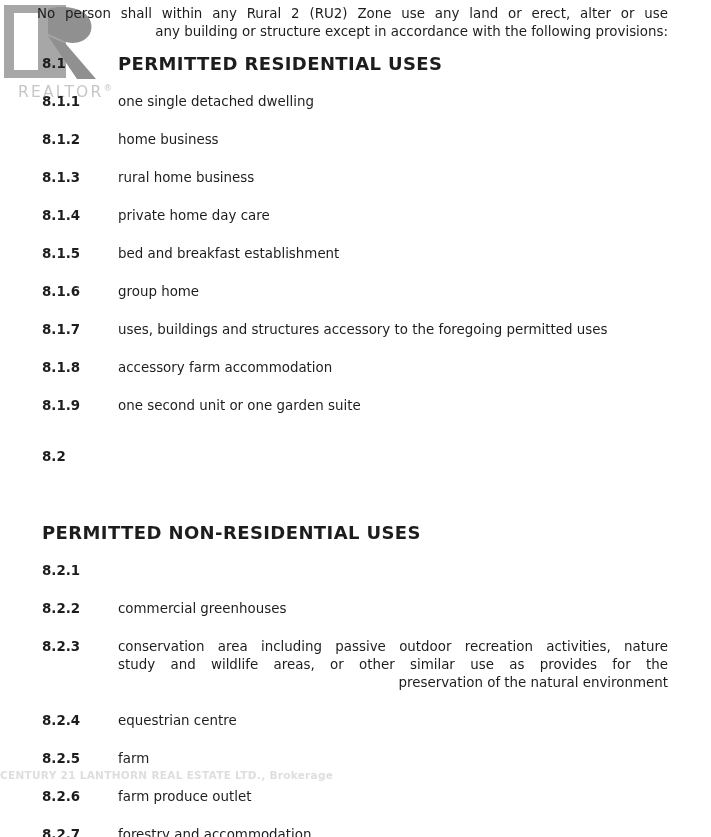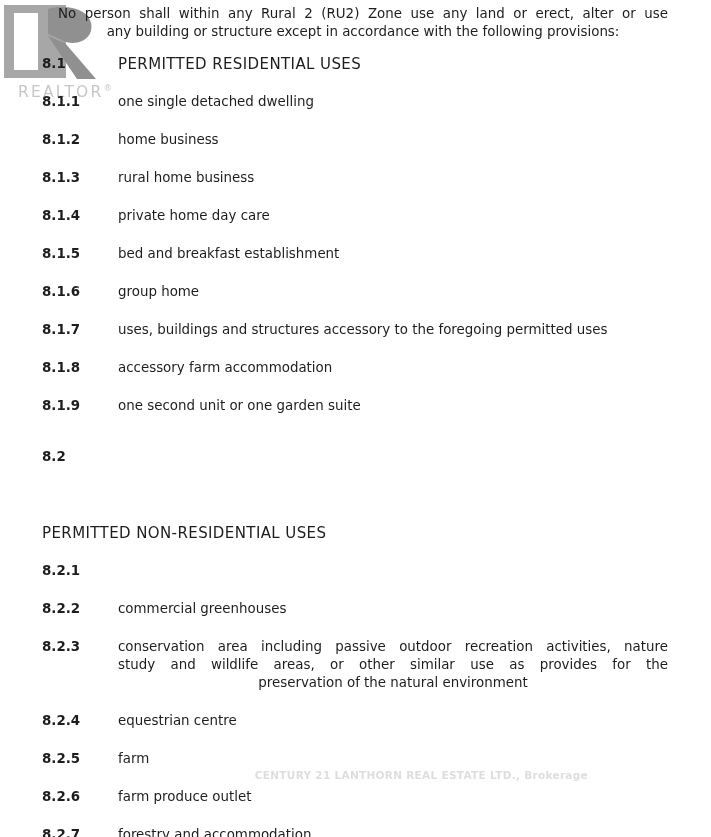--- a/index.html
+++ b/index.html
@@ -15,38 +15,38 @@
   
   .wm-logo { position: absolute; top: 3px; left: 2px; width: 110px; z-index: 0; }
   .wm-logo svg { display: block; }
   .wm-label {
     font-size: 15.5px; letter-spacing: 2.2px; color: #c6c6c6;
     margin-top: 2px; white-space: nowrap; text-align: right;
   }
   .wm-label .reg { font-size: 8.5px; vertical-align: super; letter-spacing: 0; }
   .wm-brokerage {
     position: absolute; top: 769px; left: 0; width: 588px;
-    text-align: right; font-size: 10.5px; font-weight: 700;
+    text-align: left; font-size: 10.5px; font-weight: 700;
     color: #dedede; letter-spacing: 0.3px; z-index: 0; white-space: nowrap;
   }
 
   
   .content { position: relative; z-index: 1; }
   .intro {
-    margin: 0; padding: 5px 43px 0 58px;
+    margin: 0; padding: 5px 43px 0 37px;
     font-size: 13.4px; line-height: 18px;
   }
   .jline { display: block; text-align: justify; text-align-last: justify; }
-  .lline { display: block; text-align: center; }
+  .lline { display: block; text-align: right; }
 
   .row { display: flex; margin: 20px 43px 0 42px; font-size: 13.4px; line-height: 18px; }
   .row.first { margin-top: 14px; }
   .row.sec2 { margin-top: 33px; flex-direction: column; }
   .num { flex: 0 0 76px; font-weight: 700; }
-  .title { font-weight: 400; font-size: 15px; letter-spacing: 0.4px; }
+  .title { font-weight: 700; font-size: 18px; letter-spacing: 0.4px; }
   .txt { flex: 1; }
 </style>
 </head>
 <body>
 
 <div class="page">
 
   <div class="wm-logo">
     <svg width="100" height="78" viewBox="0 0 100 78" aria-hidden="true">
       <rect x="2" y="2" width="62" height="73" fill="#a7a7a7"></rect>

